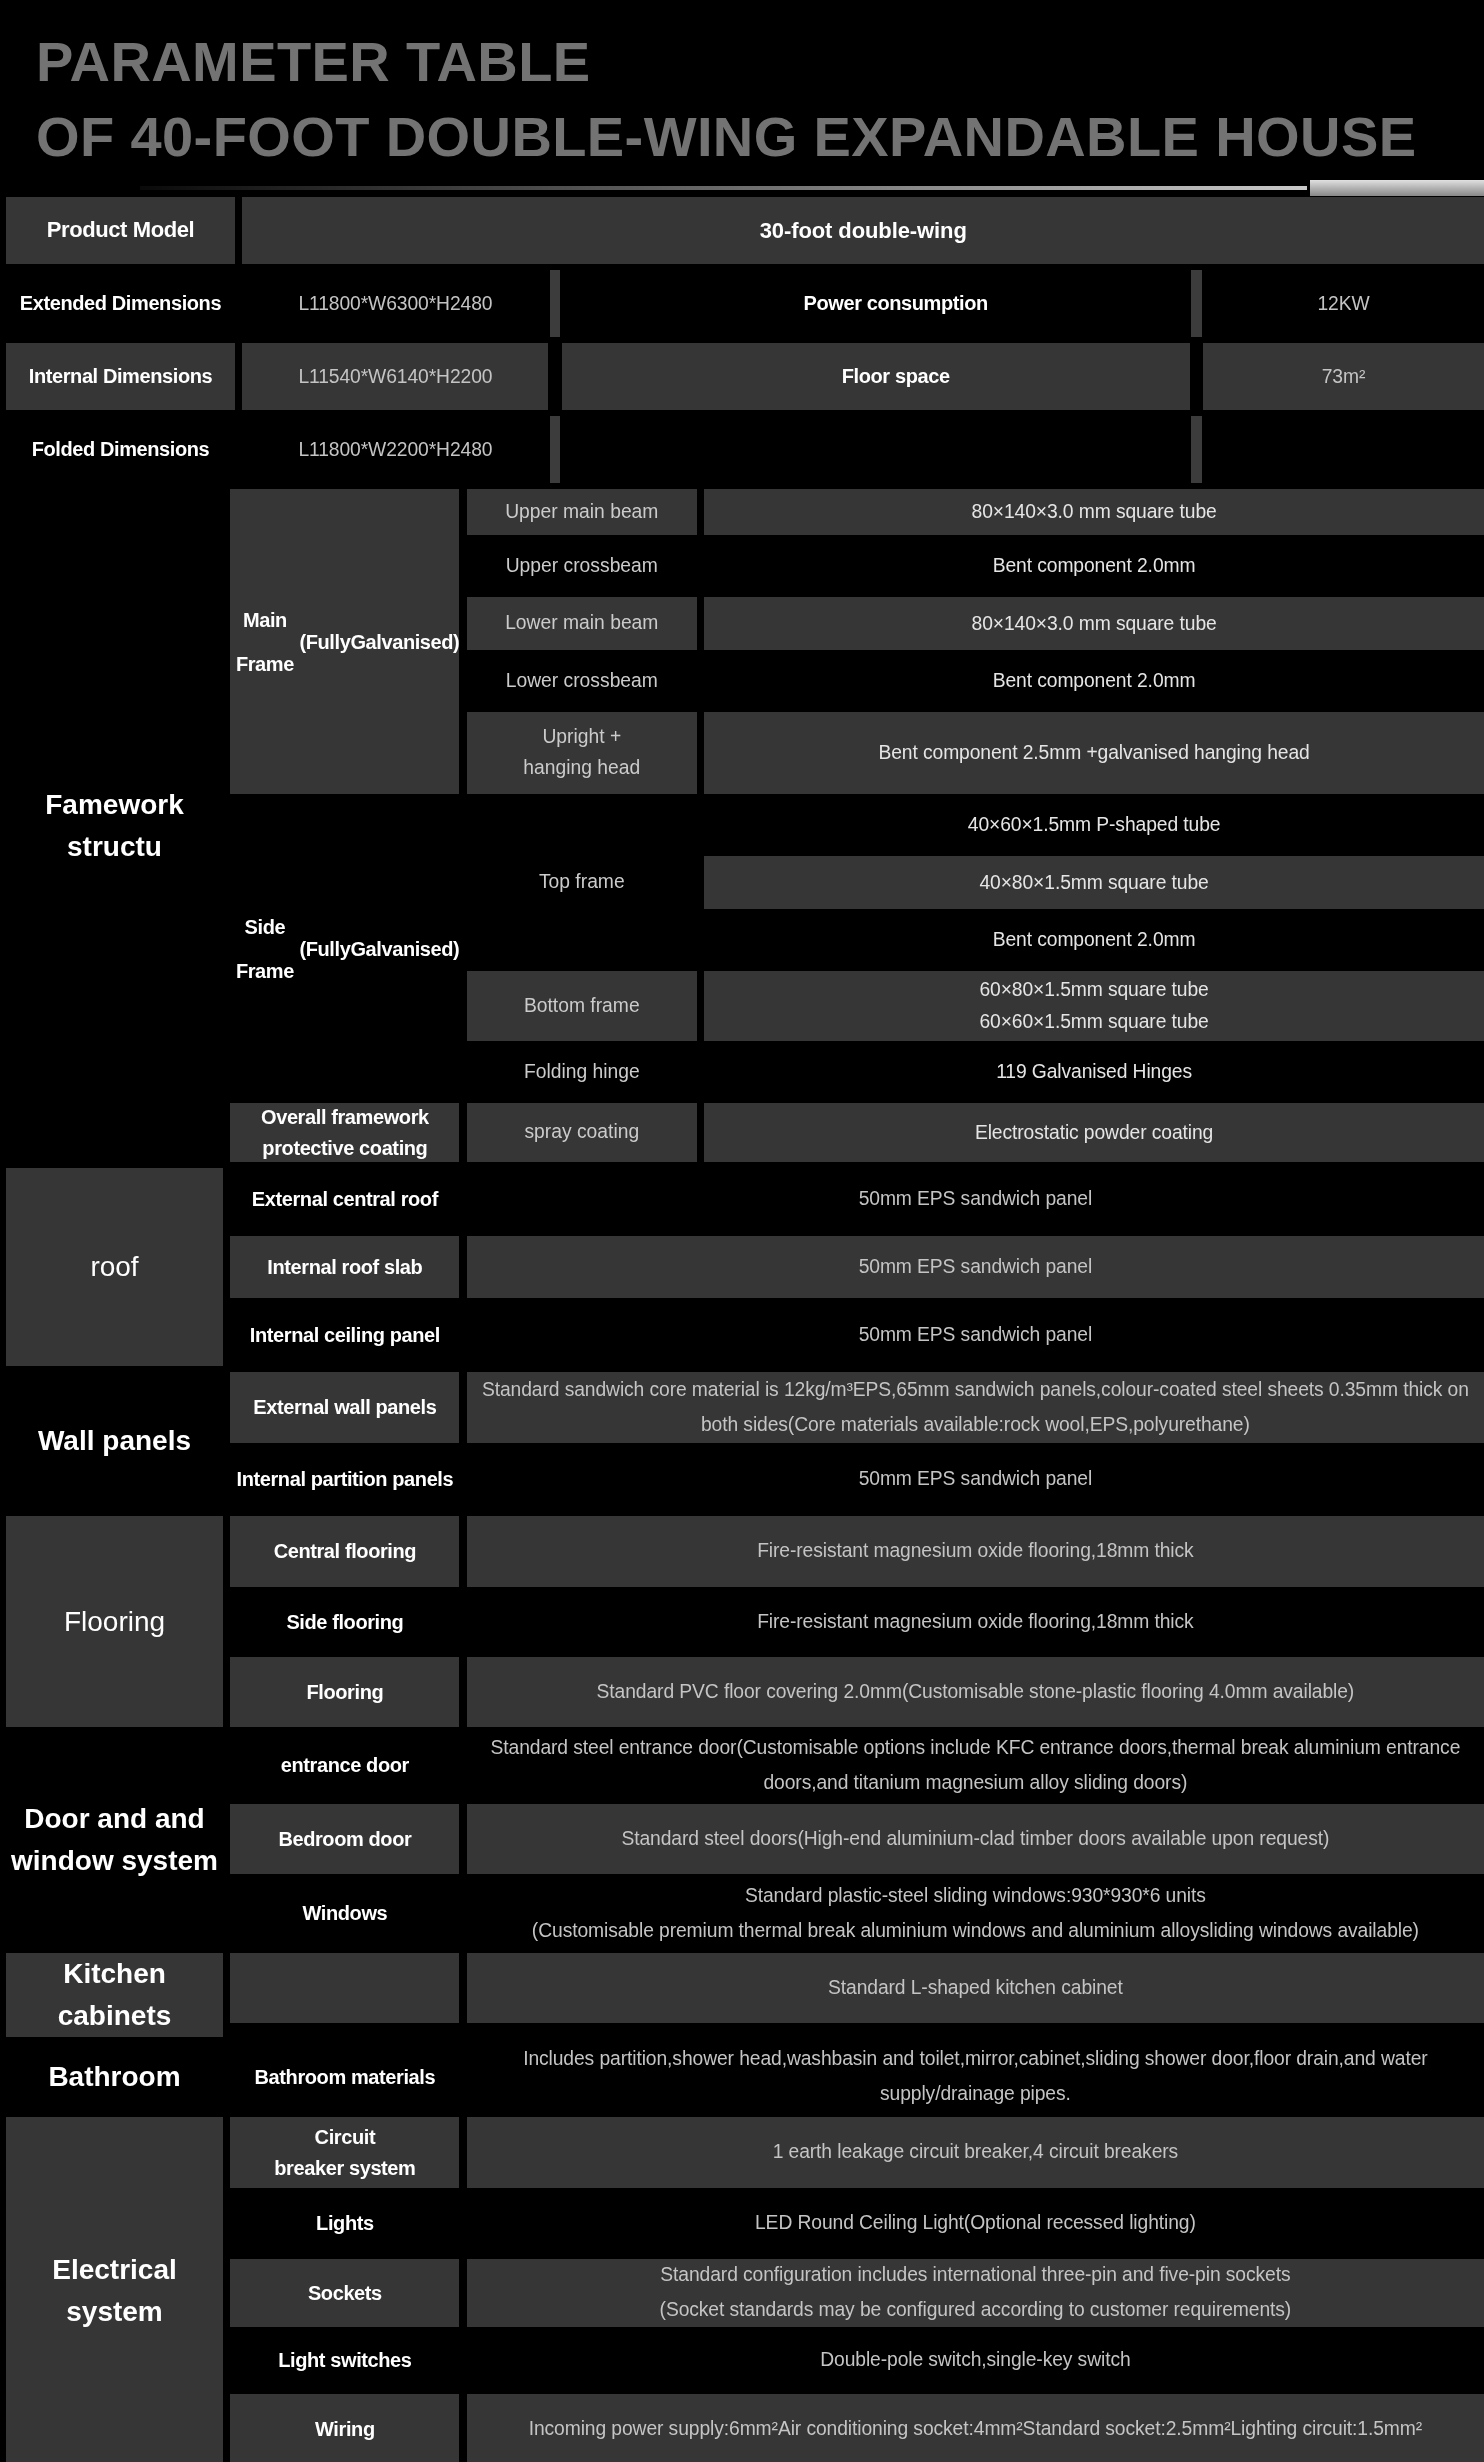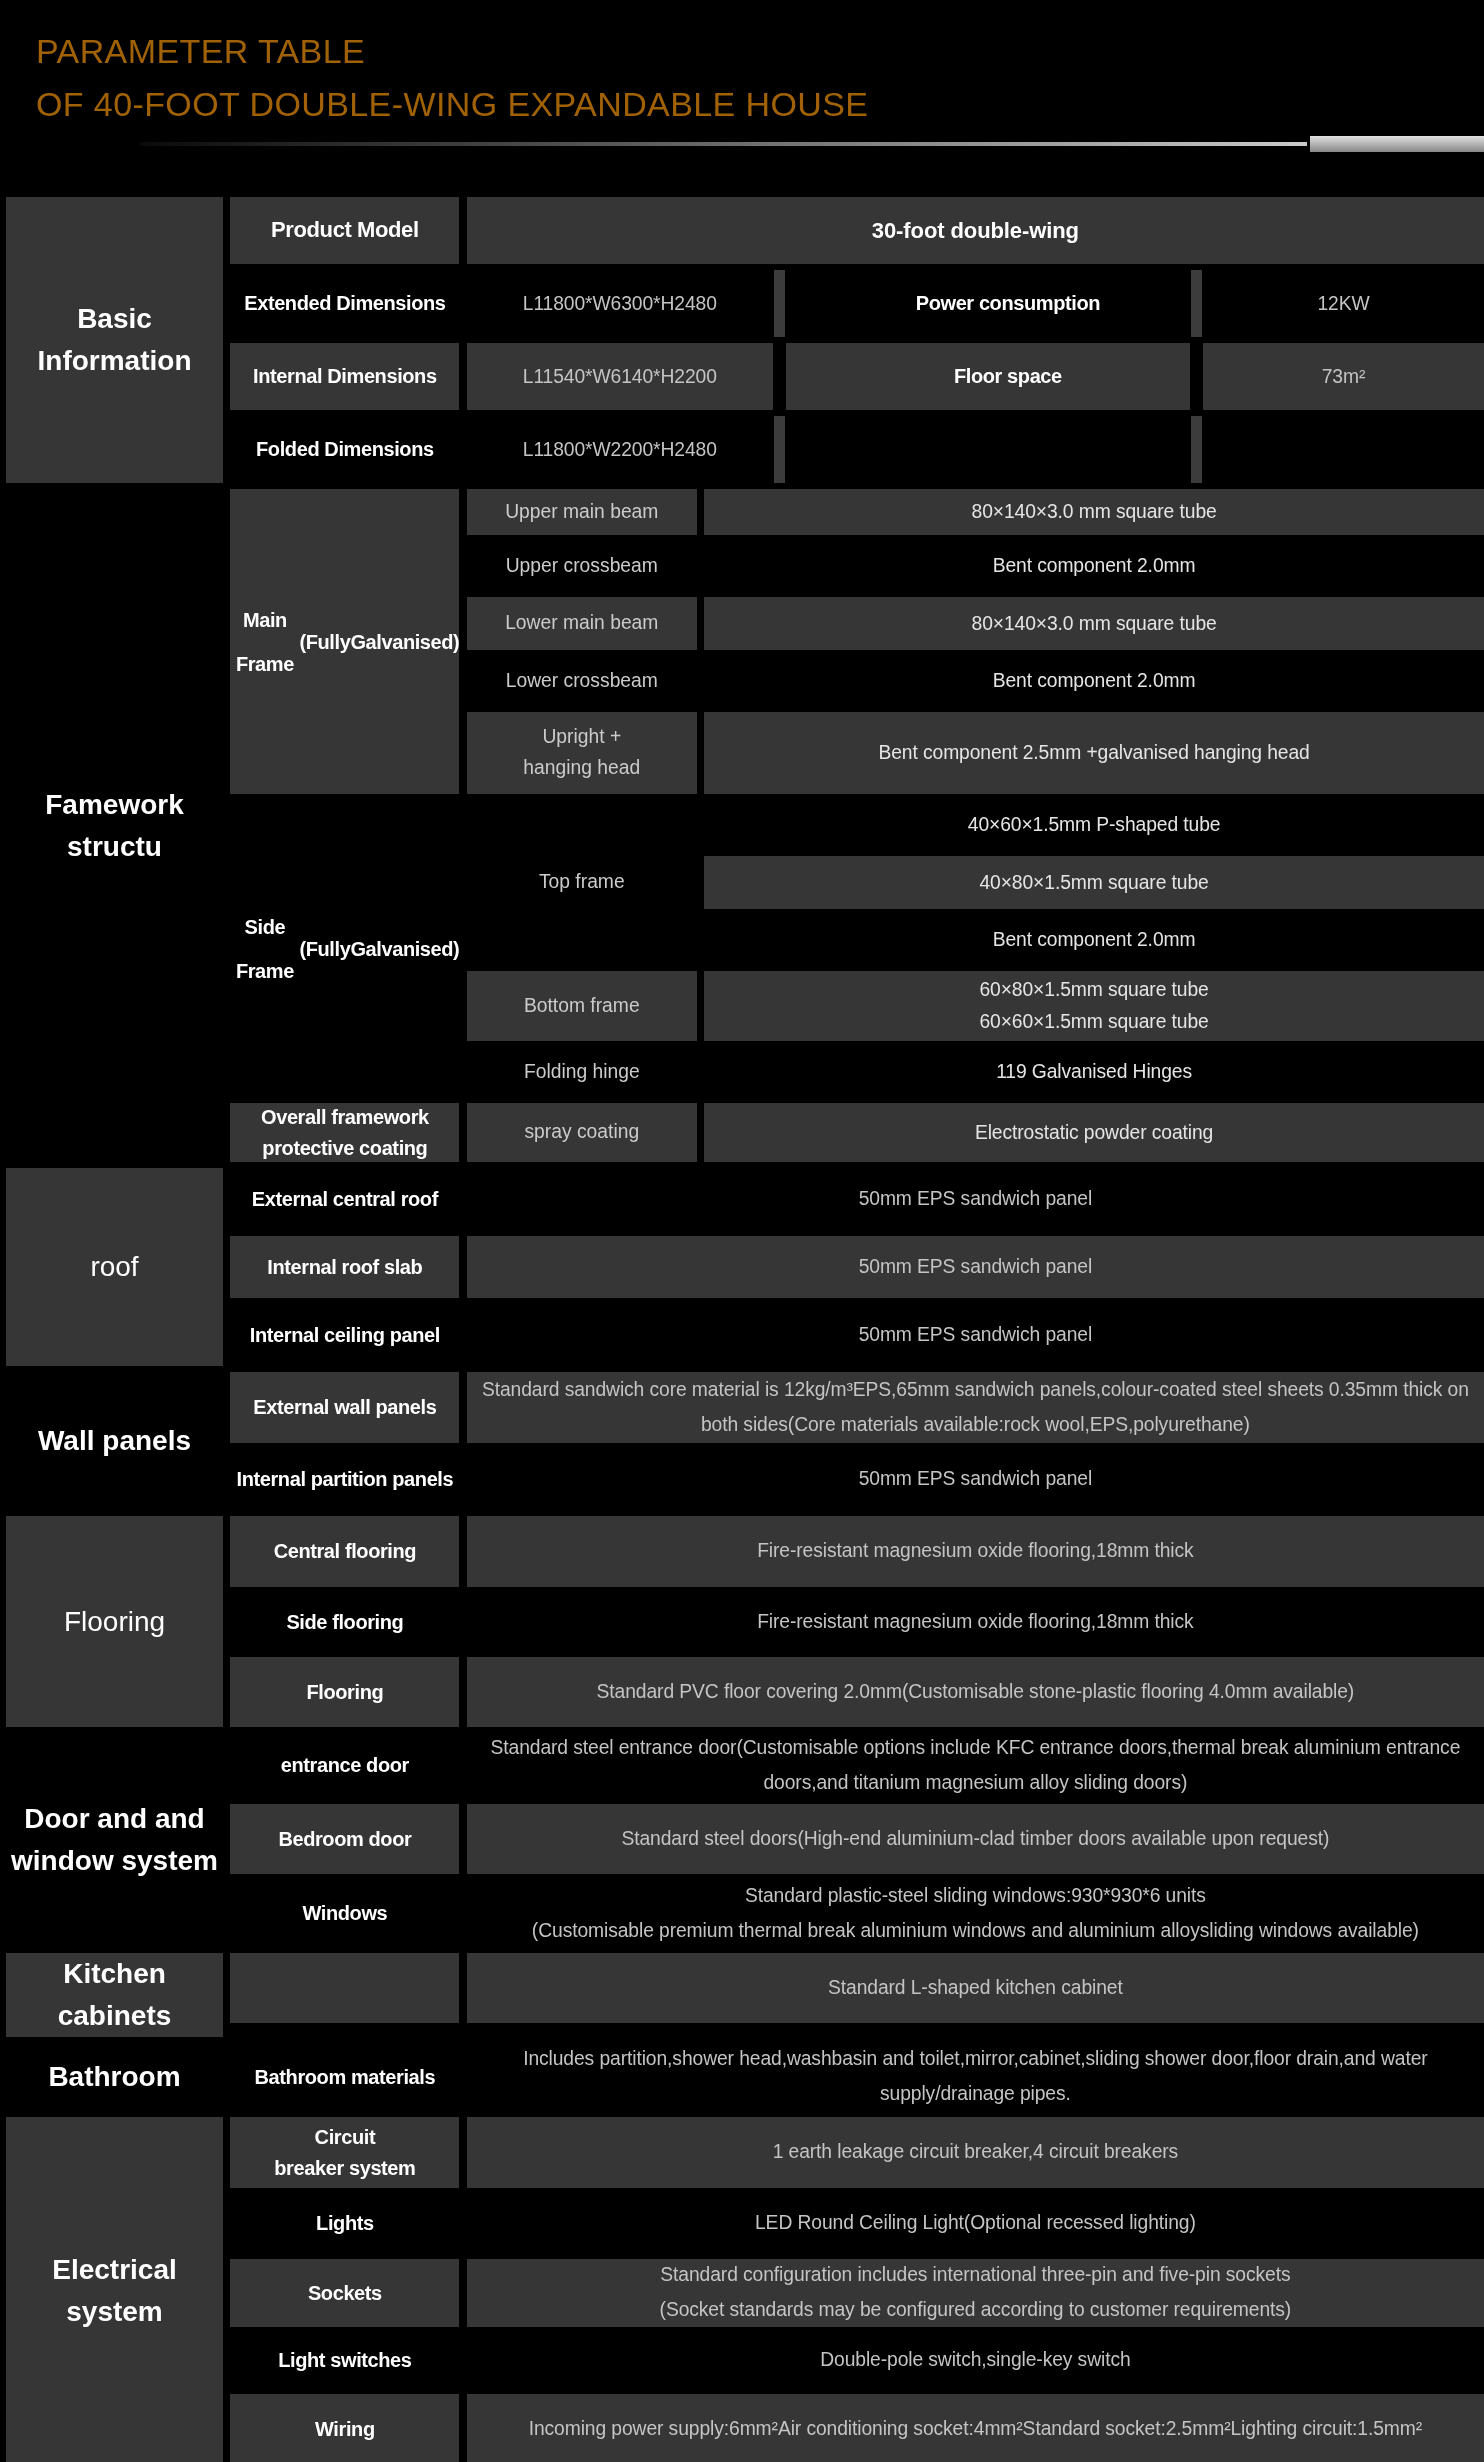--- a/index.html
+++ b/index.html
@@ -1,20 +1,20 @@
 <!DOCTYPE html>
 <html style="font-size:12px"><head>
 <meta charset="utf-8">
 <style>
   html,body{margin:0;padding:0;background:#000;}
   .page{position:relative;width:1484px;height:2462px;background:#000;overflow:hidden;
         font-family:"Liberation Sans",sans-serif;-webkit-font-smoothing:antialiased;}
   
   .hdr{padding:34px 0 0 36px;position:relative;}
-  .t1,.t2{font-size:34px;font-weight:normal;color:#a16207;letter-spacing:0.4px;line-height:1.0;}
+  .t1,.t2{font-size:56px;font-weight:bold;color:#737373;letter-spacing:0.4px;line-height:1.0;}
   .t2{margin-top:19.3px;}
   .rule{position:relative;height:33px;margin-top:12px;}
   .rule-line{position:absolute;left:104px;right:177px;top:9px;height:3.7px;
              background:linear-gradient(90deg,#0a0a0a 0%,#3f3f3f 28%,#8d8d8d 68%,#c9c9c9 100%);}
   .rule-block{position:absolute;right:0;top:3px;width:174px;height:15.6px;
               background:linear-gradient(180deg,#e0e0e0,#878787);}
   
   .tbl{position:absolute;left:6px;right:0;top:197px;}
   .sec{display:flex;margin-bottom:6px;}
   .c1{width:217px;margin-right:7.4px;display:flex;flex-direction:column;align-items:center;
@@ -63,24 +63,20 @@
     <div class="t2 t1">OF 40-FOOT DOUBLE-WING EXPANDABLE HOUSE</div>
     <div class="rule">
       <div class="rule-line"></div>
       <div class="rule-block"></div>
     </div>
   </div>
 
   <div class="tbl">
 
     <div class="sec">
-      <div class="c1 g">
-        <div>Basic</div>
-        <div>Information</div>
-      </div>
       <div class="body">
         <div class="row hd" style="height:67px">
           <div class="lbl g">Product Model</div>
           <div class="val g">30-foot double-wing</div>
         </div>
         <div class="row" style="height:67px">
           <div class="lbl">Extended Dimensions</div>
           <div class="split">
             <div class="sv sv1">L11800*W6300*H2480</div>
             <div class="gap">

